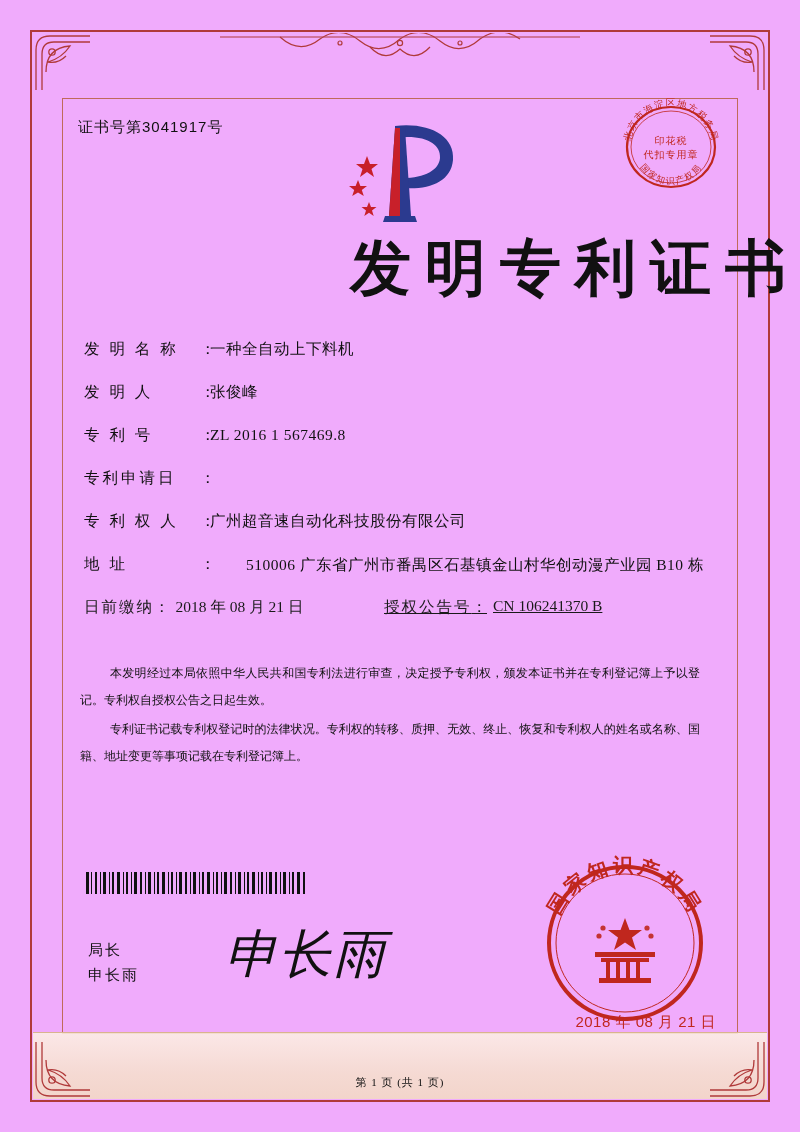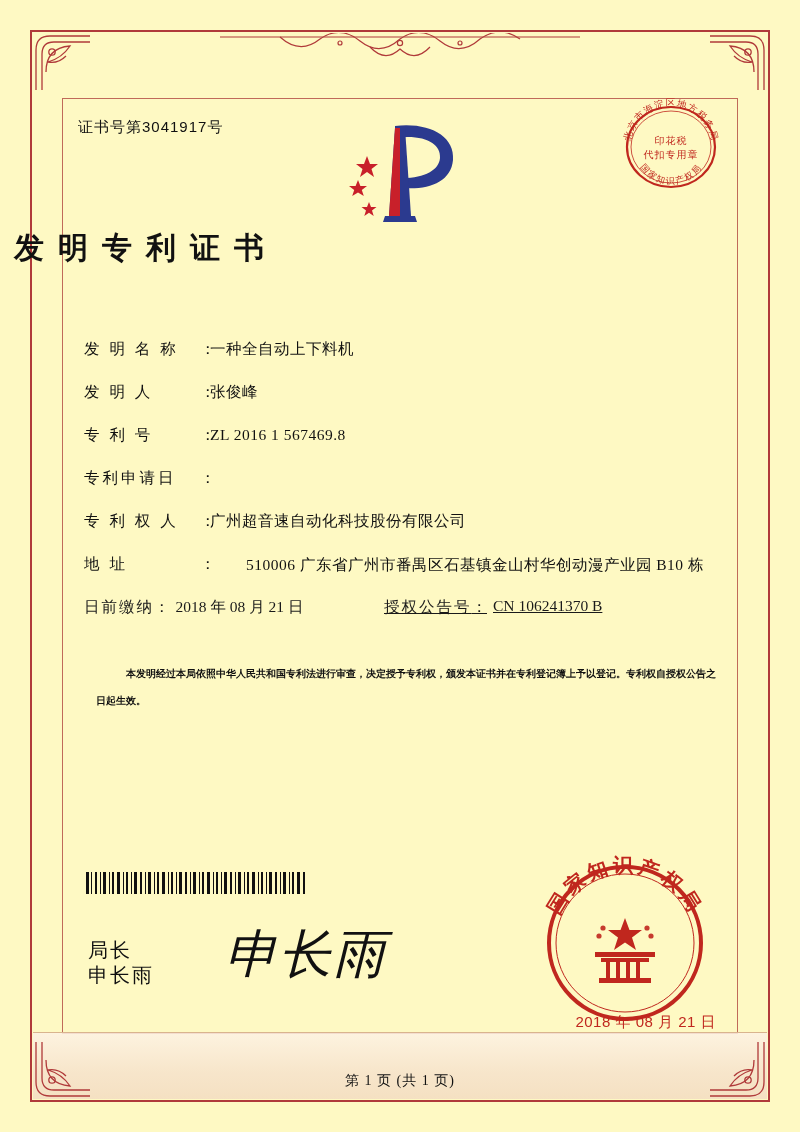--- a/index.html
+++ b/index.html
@@ -9,21 +9,21 @@
   }
   body {
     font-family: "Liberation Serif", "DejaVu Serif", serif;
     color: #1a1a1a;
   }
   #page {
     position: relative;
     width: 800px;
     height: 1132px;
     margin: 0 auto;
-    background: #fef9c3;
+    background: #f0abfc;
     overflow: hidden;
   }
 
   
   .border-outer {
     position: absolute;
     left: 30px; top: 30px;
     width: 740px; height: 1072px;
     border: 2px solid #b03a3a;
     box-sizing: border-box;
@@ -84,22 +84,22 @@
     right: 76px; top: 94px;
     width: 106px; height: 106px;
   }
   .stamp-top .st-text {
     position: absolute;
     left: 0; top: 0; width: 106px; height: 106px;
   }
   .title {
     position: absolute;
     left: 0; right: 0; top: 228px;
-    text-align: left;
-    font-size: 30px;
+    text-align: right;
+    font-size: 61px;
     letter-spacing: 14px;
     font-weight: bold;
     color: #111;
     text-indent: 14px;
     font-family: "DejaVu Serif", serif;
   }
 
   
   .fields {
     position: absolute;
@@ -128,45 +128,44 @@
   .fvalue.l2 { line-height: 23px; text-align: right; }
   .frow-dual { display:flex; align-items:flex-start; margin-bottom: 16px; font-size:15.5px; }
   .dual-a { width: 300px; flex: 0 0 300px; display:flex; }
   .dual-b { flex: 1; display:flex;text-decoration:underline; }
   .dual-label { letter-spacing: 2px; white-space: nowrap; }
   .dual-value { margin-left: 6px; }
 
   
   .body-text {
     position: absolute;
-    left: 96px; top: 660px;
+    left: 80px; top: 660px;
     width: 620px;
-    font-size: 10px;
+    font-size: 12px;
     line-height: 27px;
     color: #111;
     text-align: justify;
-    font-weight: bold;
   }
   .body-text p {
     margin: 0 0 2px 0;
     text-indent: 30px;
   }
 
   
   .barcode {
     position: absolute;
     left: 86px; top: 872px;
     width: 220px; height: 22px;
   }
 
   
   .sig-label {
     position: absolute;
     left: 88px; top: 938px;
-    font-size: 20px;
+    font-size: 15px;
     letter-spacing: 2px;
     line-height: 25px;
     color: #111;
   }
   .sig-script {
     position: absolute;
     left: 225px; top: 920px;
     width: 200px; height: 70px;
     font-family: "DejaVu Serif", serif;
     font-size: 52px;
@@ -189,21 +188,21 @@
     color: #c0271e;
     letter-spacing: .5px;
     font-family: "Liberation Sans", sans-serif;
   }
 
   
   .footer {
     position: absolute;
     left: 0; right: 0; bottom: 42px;
     text-align: center;
-    font-size: 14px;
+    font-size: 11px;
     color: #111;
     letter-spacing: 1px;
   }
 </style>
 </head>
 <body>
 
 <div id="page">
 
   <div class="border-outer"></div>
@@ -351,20 +350,21 @@
       <div class="dual-b">
         <span class="dual-label">授权公告号</span>
         <span>：</span>
         <span class="dual-value">CN 106241370 B</span>
       </div>
     </div>
   </div>
 
   <div class="body-text">
     <p>本发明经过本局依照中华人民共和国专利法进行审查，决定授予专利权，颁发本证书并在专利登记簿上予以登记。专利权自授权公告之日起生效。</p>
+    <p>专利证书记载专利权登记时的法律状况。专利权的转移、质押、无效、终止、恢复和专利权人的姓名或名称、国籍、地址变更等事项记载在专利登记簿上。</p>
   </div>
 
   <div class="barcode">
     <svg width="220" height="22" viewBox="0 0 220 22" preserveAspectRatio="none">
       <g fill="#111">
         <rect x="0" y="0" width="3" height="22"></rect>
           <rect x="5" y="0" width="1" height="22"></rect>
         <rect x="9" y="0" width="2" height="22"></rect>
           <rect x="14" y="0" width="1" height="22"></rect>
         <rect x="17" y="0" width="3" height="22"></rect>

